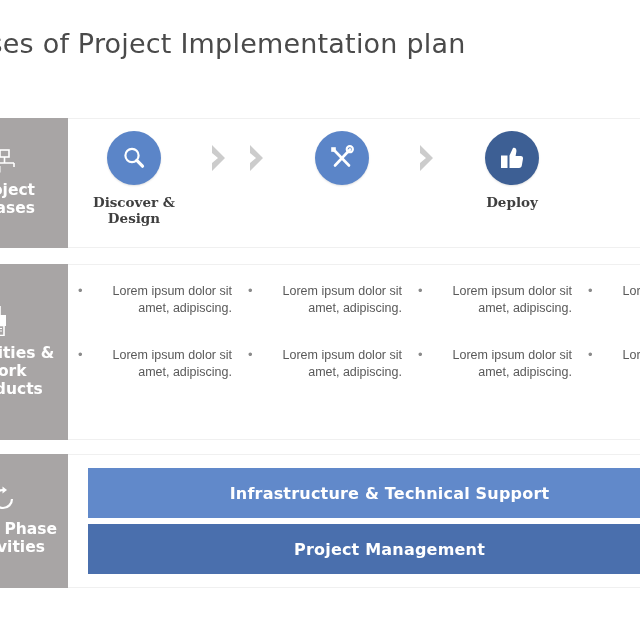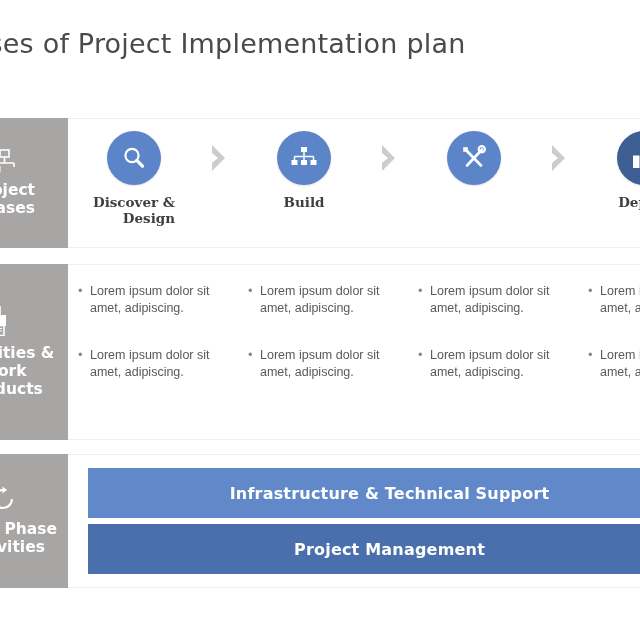--- a/index.html
+++ b/index.html
@@ -90,21 +90,21 @@
     align-items: center;
     justify-content: center;
     box-shadow: 0 1px 2px rgba(0,0,0,0.12);
   }
   .phase-circle.dark { background: #3d5f94; }
   .phase-name {
     margin-top: 9px;
     font-size: 13.5px;
     font-weight: bold;
     color: #3f3f3f;
-    text-align: right;
+    text-align: center;
     line-height: 1.22;
     font-family: "DejaVu Serif", serif;
     white-space: pre-line;
   }
   .phase-sep {
     flex: 0 0 38px;
     display: flex;
     align-items: flex-start;
     justify-content: center;
     padding-top: 12px;
@@ -127,21 +127,21 @@
     font-size: 12.5px;
     color: #595959;
     line-height: 1.35;
   }
   .bullet-dot {
     flex: 0 0 12px;
     color: #8a8a8a;
     font-size: 13px;
     line-height: 1.3;
   }
-  .bullet-text { flex: 1 1 auto; }
+  .bullet-text { flex: 1 1 auto; text-align: right; }
 
   
   #row-cross { top: 454px; width: 760px; height: 134px; }
   #row-cross .row-body {
     display: flex;
     flex-direction: column;
     justify-content: center;
     padding: 0 8px 0 20px;
   }
   .cross-bar {
@@ -189,32 +189,20 @@
       <div class="phase-name">Discover &amp;
 Design</div>
     </div>
 
     <div class="phase-sep">
       <svg width="20" height="30" viewBox="0 0 20 30">
           <path d="M3 2 L16 15 L3 28 L3 20 L9 15 L3 10 Z" fill="#cccccc"></path>
         </svg>
     </div>
 
-    <div class="phase">
-      <div class="phase-circle">
-        <svg width="28" height="26" viewBox="0 0 28 26">
-          <rect x="11" y="2" width="6" height="5" fill="#ffffff"></rect>
-          <path d="M14 7 L14 11.5 M4.5 11.5 L23.5 11.5 M4.5 11.5 L4.5 15 M14 11.5 L14 15 M23.5 11.5 L23.5 15" stroke="#ffffff" stroke-width="1.5" fill="none"></path>
-          <rect x="1.5" y="15" width="6" height="5" fill="#ffffff"></rect>
-          <rect x="11" y="15" width="6" height="5" fill="#ffffff"></rect>
-          <rect x="20.5" y="15" width="6" height="5" fill="#ffffff"></rect>
-        </svg>
-      </div>
-      <div class="phase-name">Build</div>
-    </div>
 
     <div class="phase-sep">
       <svg width="20" height="30" viewBox="0 0 20 30">
           <path d="M3 2 L16 15 L3 28 L3 20 L9 15 L3 10 Z" fill="#cccccc"></path>
         </svg>
     </div>
 
     <div class="phase">
       <div class="phase-circle">
         <svg width="28" height="28" viewBox="0 0 28 28">

